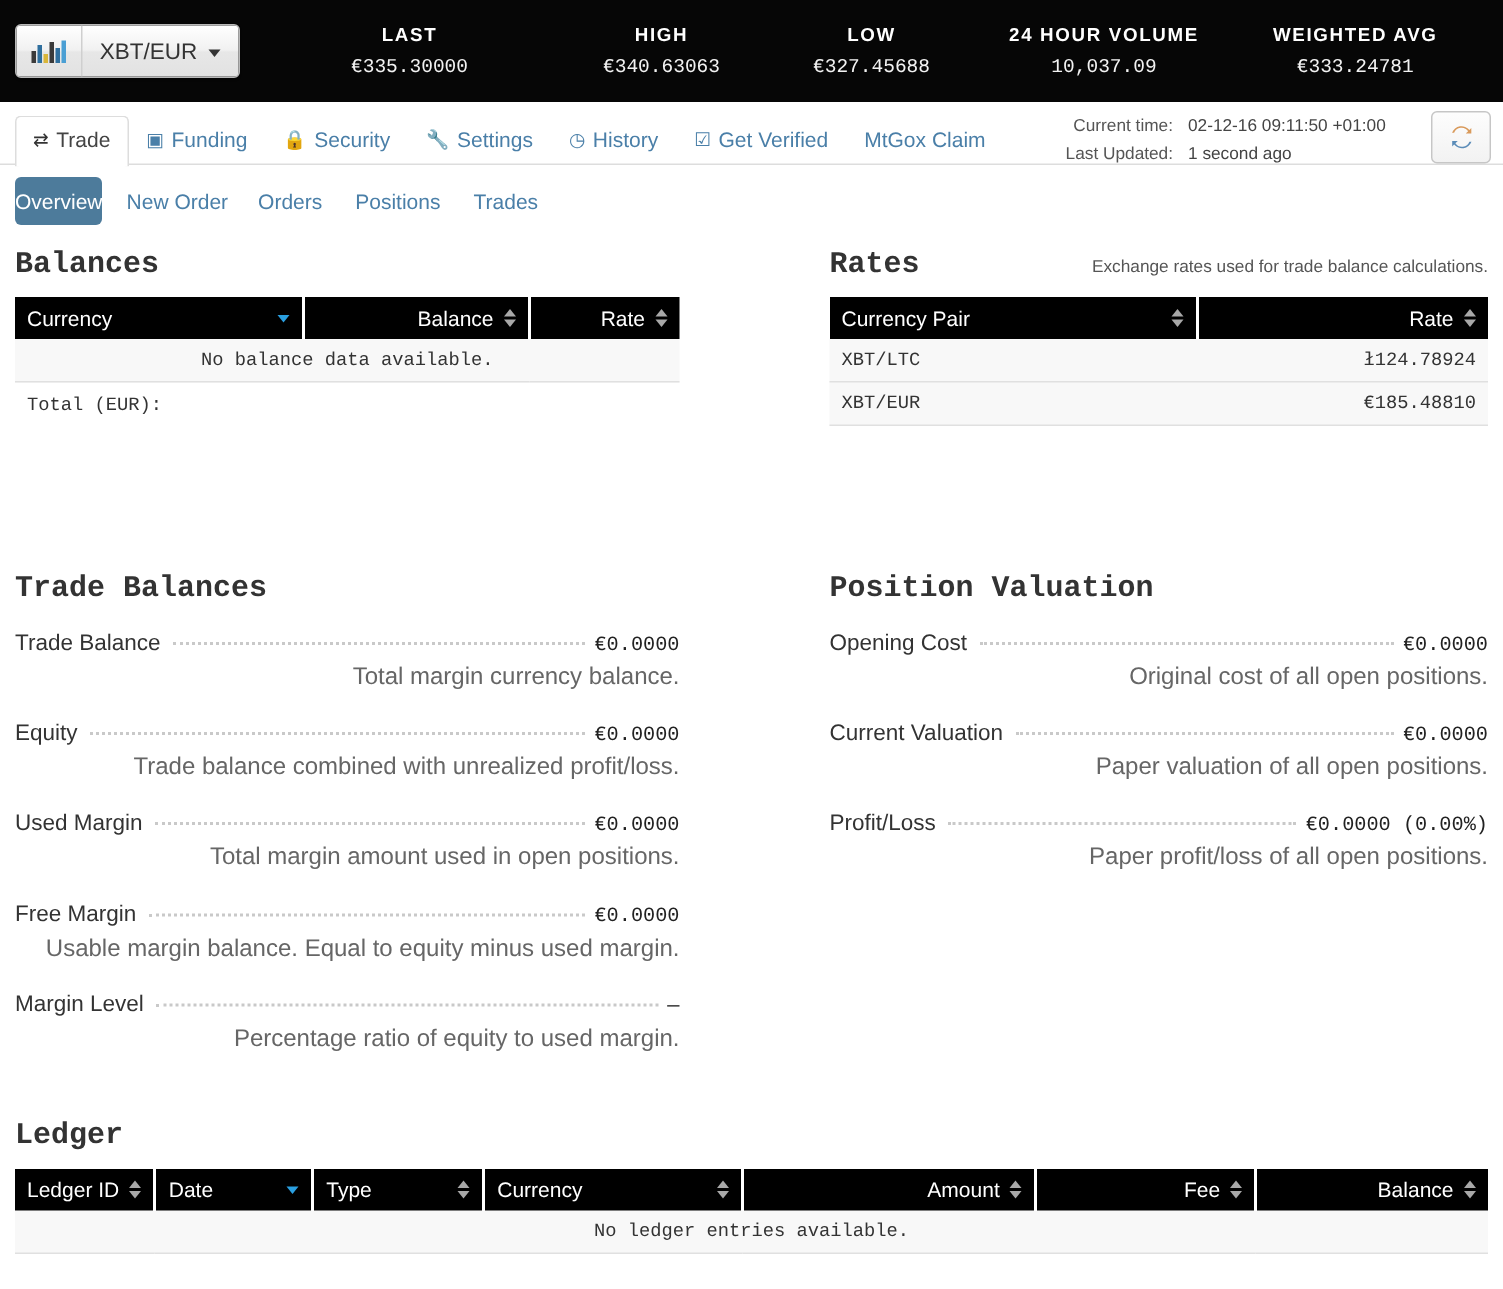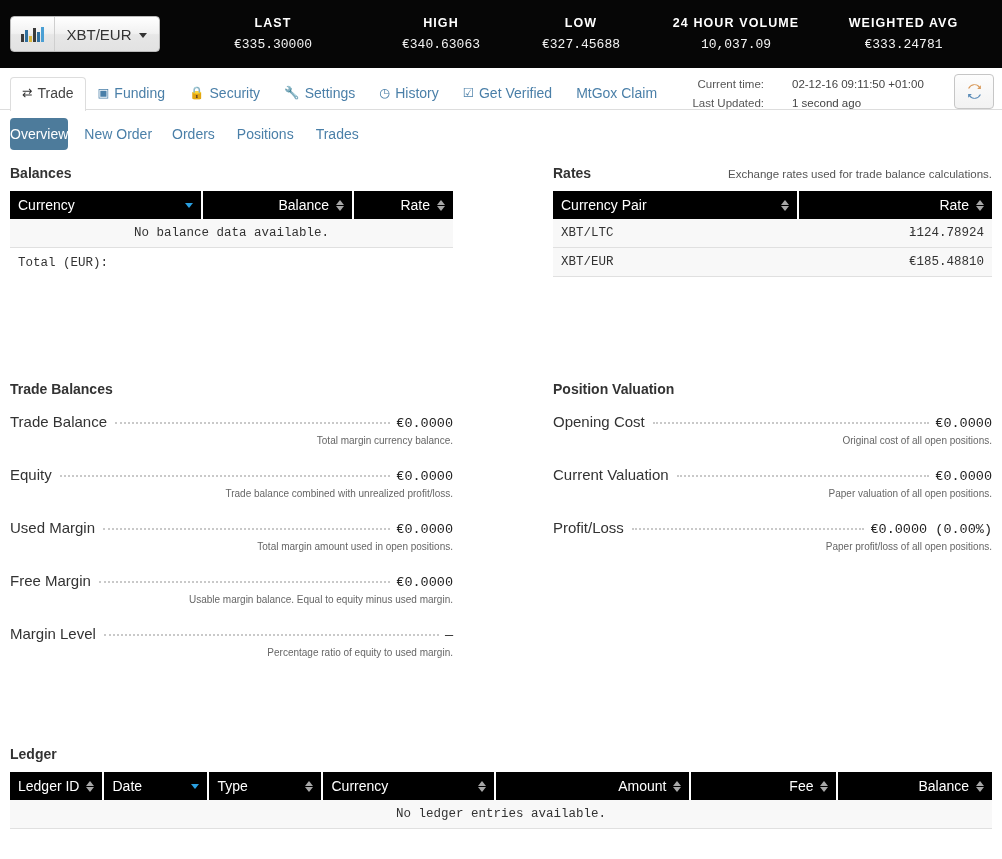--- a/index.html
+++ b/index.html
@@ -104,21 +104,21 @@
   .mtab .tico { font-size: 12.5px; line-height: 1; display:inline-block; }
   .mtab.active .tico { color: #333; }
 
   #time-block {
     position: absolute; right: 58px; top: 7px;
     text-align: right;
     font-size: 11.5px;
     color: #555;
     line-height: 1.62;
   }
-  #time-block .trow { display: flex; justify-content: flex-end; gap: 28px; }
+  #time-block .trow { display: flex; justify-content: flex-end; gap: 10px; }
   #time-block .tlabel { color: #555; }
   #time-block .tval { width: 152px; text-align: left; color: #444; }
   #refresh-btn {
     position: absolute; right: 8px; top: 6px;
     width: 40px; height: 35px;
     border: 1px solid #c6c6c6;
     border-radius: 4px;
     background: linear-gradient(to bottom,#fdfdfd 0%,#f2f2f2 100%);
     display: flex; align-items: center; justify-content: center;
     cursor: pointer;
@@ -141,25 +141,26 @@
     white-space: nowrap;
   }
   .pill.active { background: #4d7b9b; color: #fff; }
 
   
   #content { position: relative; width: 1002px; padding: 0 10px; }
   .col-left  { position: absolute; left: 10px;  width: 443px; }
   .col-right { position: absolute; left: 553px; width: 439px; }
 
   h2.sec-title {
-    font-size: 14px;
+    font-size: 20px;
     font-weight: bold;
     color: #333;
     margin: 0 0 10px 0;
     line-height: 1.1;
+    font-family: Liberation Mono, monospace;
   }
   .sec-head { display: flex; align-items: baseline; justify-content: space-between; }
   .sec-note { font-size: 11.5px; color: #555; line-height: 1.1; }
 
   
   table.grid { width: 100%; border-collapse: collapse; }
   table.grid th {
     background: #000000;
     color: #ffffff;
     font-size: 14px;
@@ -220,21 +221,21 @@
     transform: translateY(-3px);
     min-width: 8px;
   }
   .dl-val {
     font-family: "Liberation Mono", monospace;
     font-size: 13.5px;
     color: #222;
     white-space: nowrap;
   }
   .dl-desc {
-    font-size: 10px;
+    font-size: 16px;
     color: #666;
     text-align: right;
     margin-top: 4px;
     line-height: 1.2;
   }
 
   
   #ledger-wrap { position: absolute; left: 10px; width: 982px; }
 </style>
 </head>

